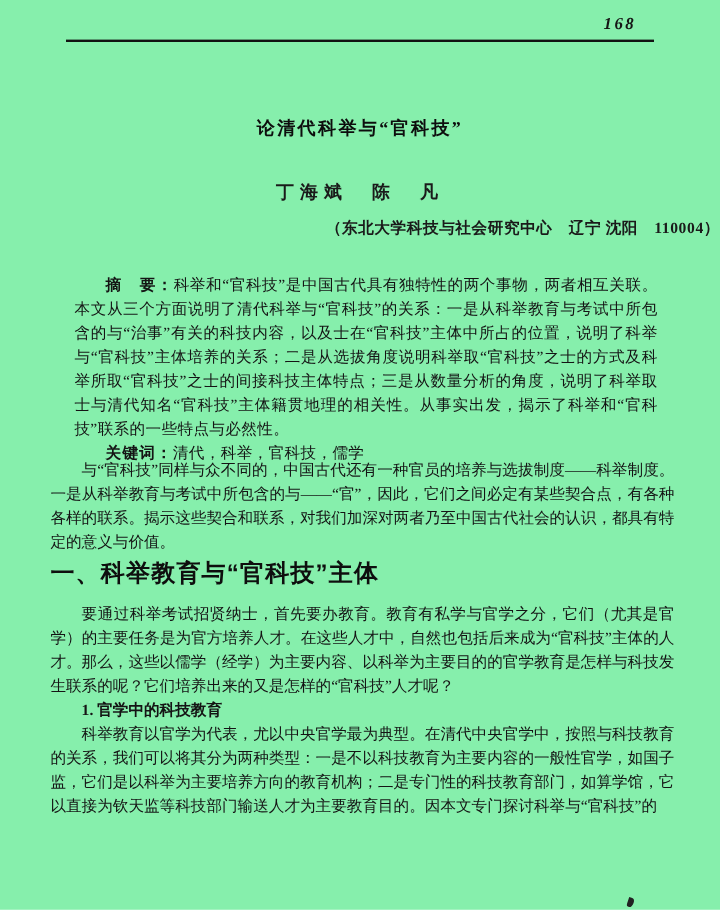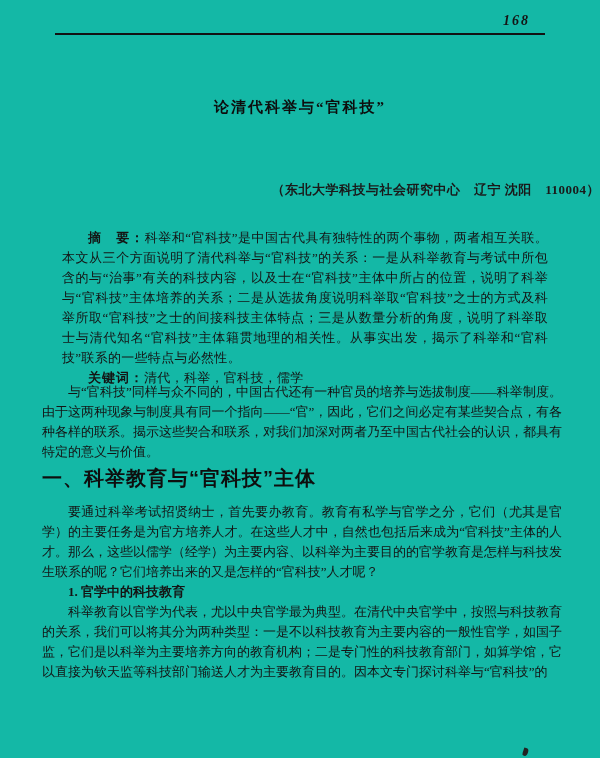--- a/index.html
+++ b/index.html
@@ -4,21 +4,21 @@
 <style>
   * { margin:0; padding:0; box-sizing:border-box; }
   html,body { width:600px; height:758px; }
   body {
     font-family:"Liberation Serif", serif;
     background:#ffffff;
   }
   .page {
     position:relative;
     width:600px; height:758px;
-    background:#14b8a6;
+    background:#86efac;
     color:#151515;
     overflow:hidden;
   }
   .page-number {
     position:absolute; top:13px; right:70px;
     font-size:14px; font-weight:bold; font-style:italic;
     letter-spacing:2px;
   }
   .header-rule {
     position:absolute; top:33px; left:55px;
@@ -77,30 +77,31 @@
 </style>
 </head>
 <body>
 
 <div class="page">
 
   <div class="page-number">168</div>
   <div class="header-rule"></div>
 
   <h1 class="article-title">论清代科举与“官科技”</h1>
+  <div class="authors">丁海斌　陈　凡</div>
   <div class="affiliation">（东北大学科技与社会研究中心　辽宁 沈阳　110004）</div>
 
   <div class="abstract">
     <p><span class="label">摘　要：</span><span>科举和“官科技”是中国古代具有独特性的两个事物，两者相互关联。本文从三个方面说明了清代科举与“官科技”的关系：一是从科举教育与考试中所包含的与“治事”有关的科技内容，以及士在“官科技”主体中所占的位置，说明了科举与“官科技”主体培养的关系；二是从选拔角度说明科举取“官科技”之士的方式及科举所取“官科技”之士的间接科技主体特点；三是从数量分析的角度，说明了科举取士与清代知名“官科技”主体籍贯地理的相关性。从事实出发，揭示了科举和“官科技”联系的一些特点与必然性。</span></p>
     <p><span class="label">关键词：</span><span>清代，科举，官科技，儒学</span></p>
   </div>
 
   <div class="body-text">
 
-    <p>与“官科技”同样与众不同的，中国古代还有一种官员的培养与选拔制度——科举制度。由于这两种现象与制度具有同一个指向——“官”，因此，它们之间必定有某些契合点，有各种各样的联系。揭示这些契合和联系，对我们加深对两者乃至中国古代社会的认识，都具有特定的意义与价值。</p>
+    <p>与“官科技”同样与众不同的，中国古代还有一种官员的培养与选拔制度——科举制度。一是从科举教育与考试中所包含的与——“官”，因此，它们之间必定有某些契合点，有各种各样的联系。揭示这些契合和联系，对我们加深对两者乃至中国古代社会的认识，都具有特定的意义与价值。</p>
 
     <h2 class="section-heading">一、科举教育与“官科技”主体</h2>
 
     <p>要通过科举考试招贤纳士，首先要办教育。教育有私学与官学之分，它们（尤其是官学）的主要任务是为官方培养人才。在这些人才中，自然也包括后来成为“官科技”主体的人才。那么，这些以儒学（经学）为主要内容、以科举为主要目的的官学教育是怎样与科技发生联系的呢？它们培养出来的又是怎样的“官科技”人才呢？</p>
     <p class="subheading">1. 官学中的科技教育</p>
     <p>科举教育以官学为代表，尤以中央官学最为典型。在清代中央官学中，按照与科技教育的关系，我们可以将其分为两种类型：一是不以科技教育为主要内容的一般性官学，如国子监，它们是以科举为主要培养方向的教育机构；二是专门性的科技教育部门，如算学馆，它以直接为钦天监等科技部门输送人才为主要教育目的。因本文专门探讨科举与“官科技”的</p>
   </div>
 
   <div class="scan-speck"></div>
 

